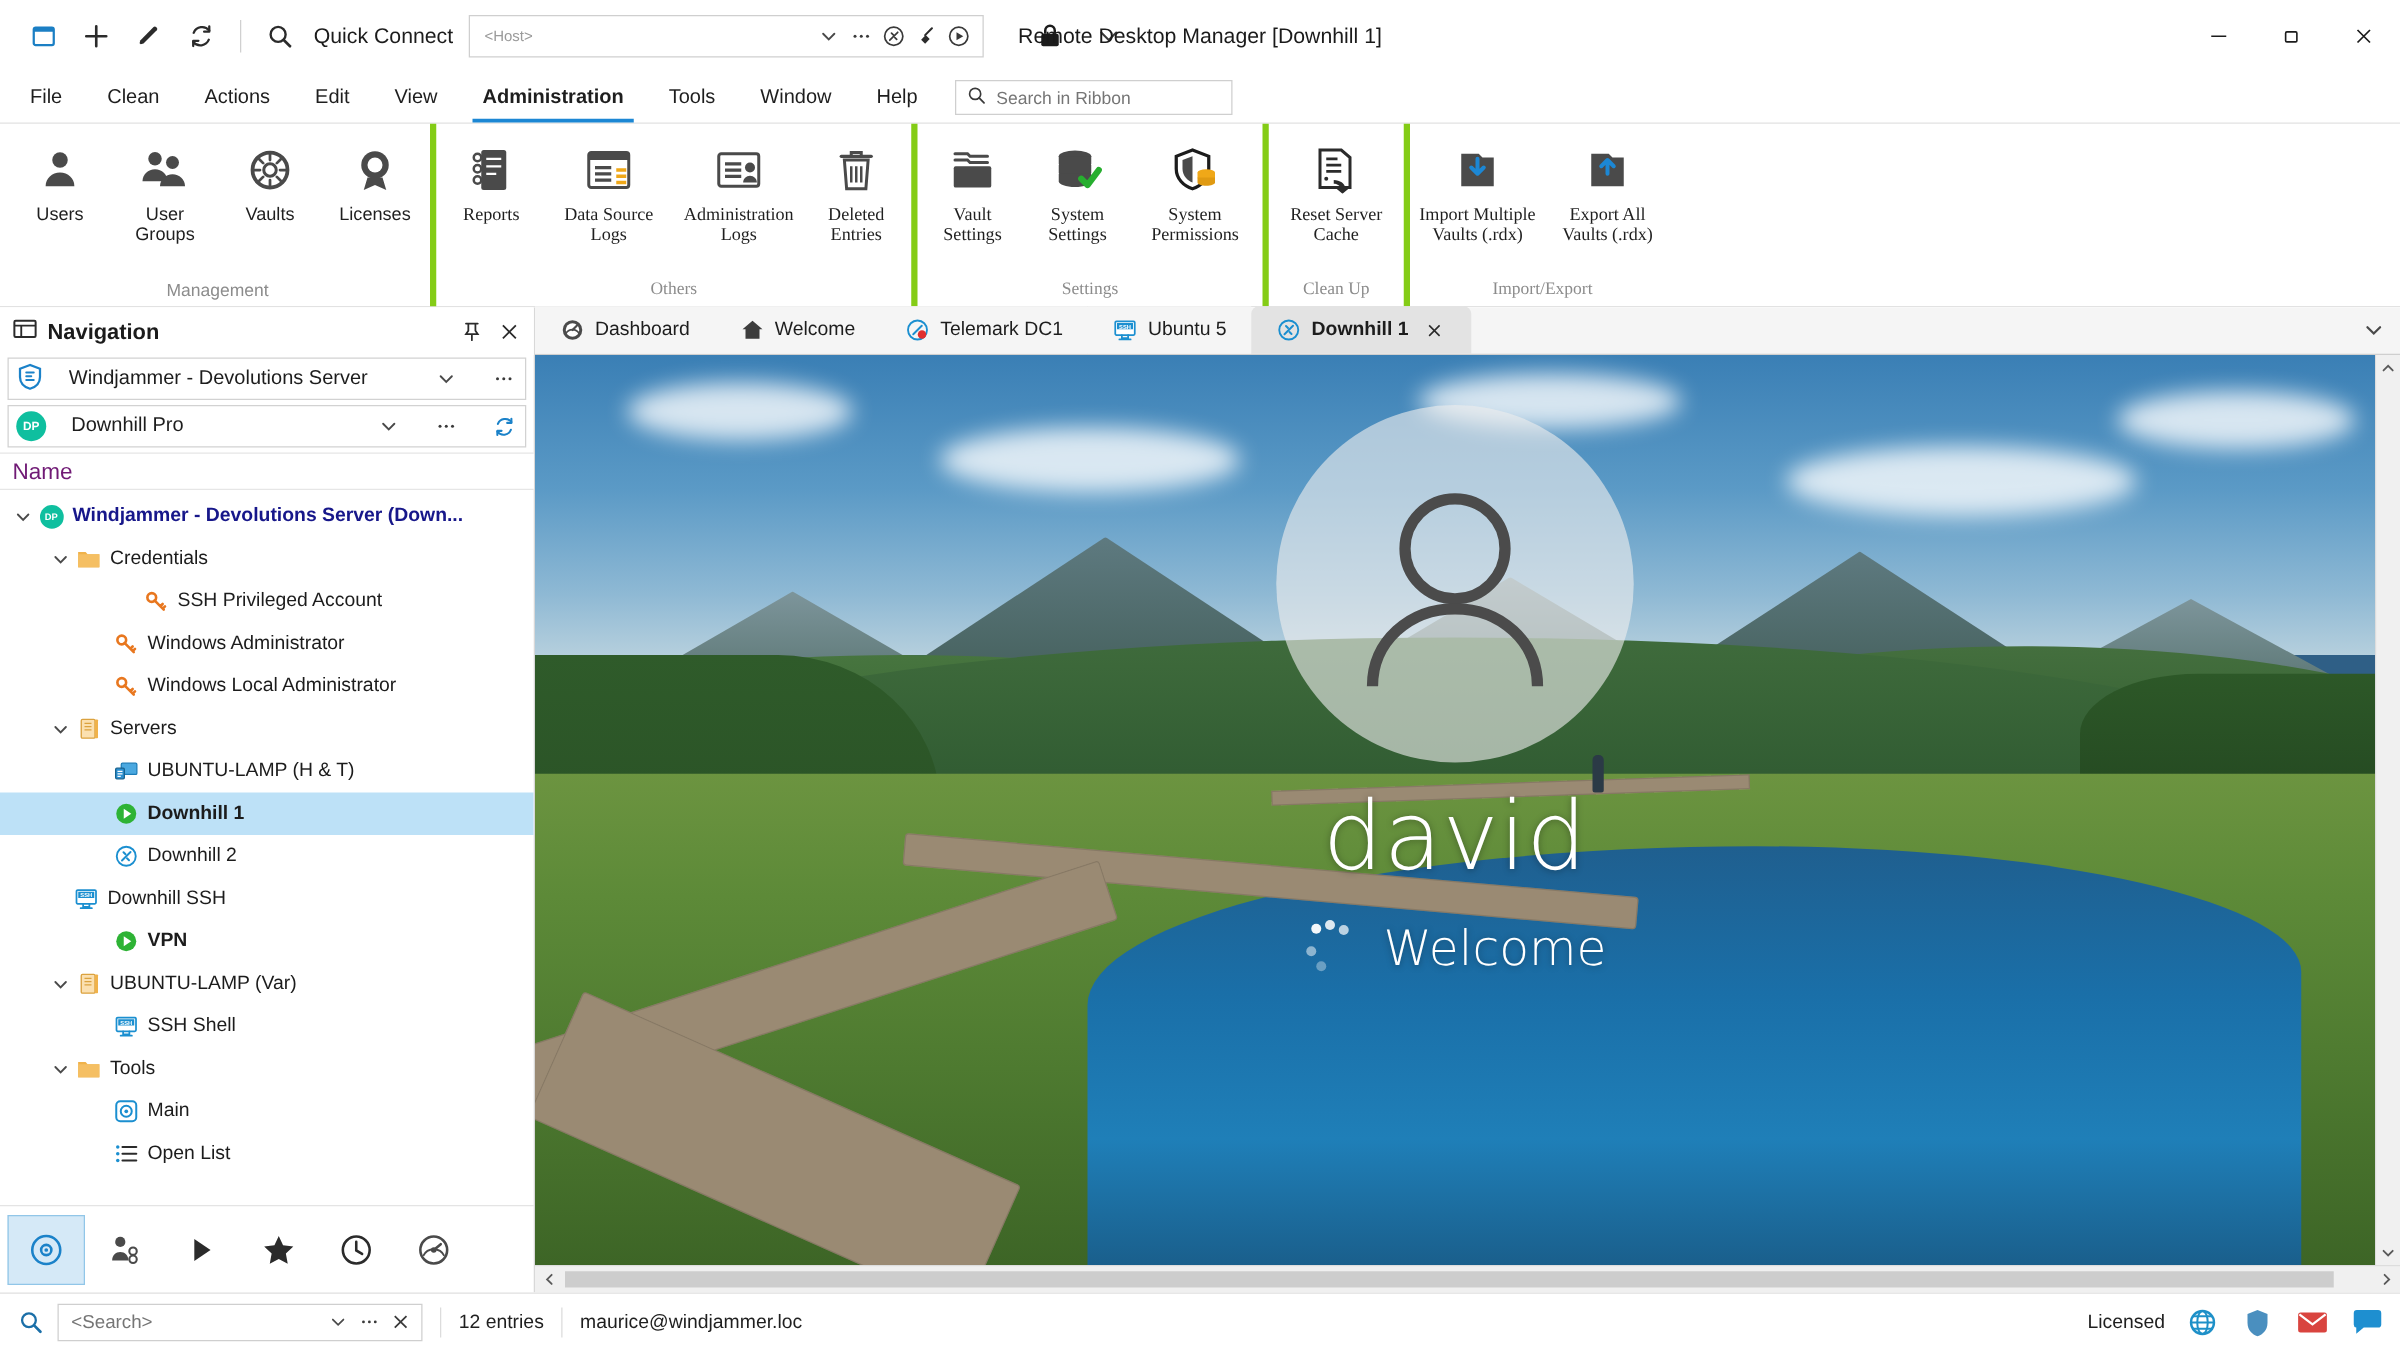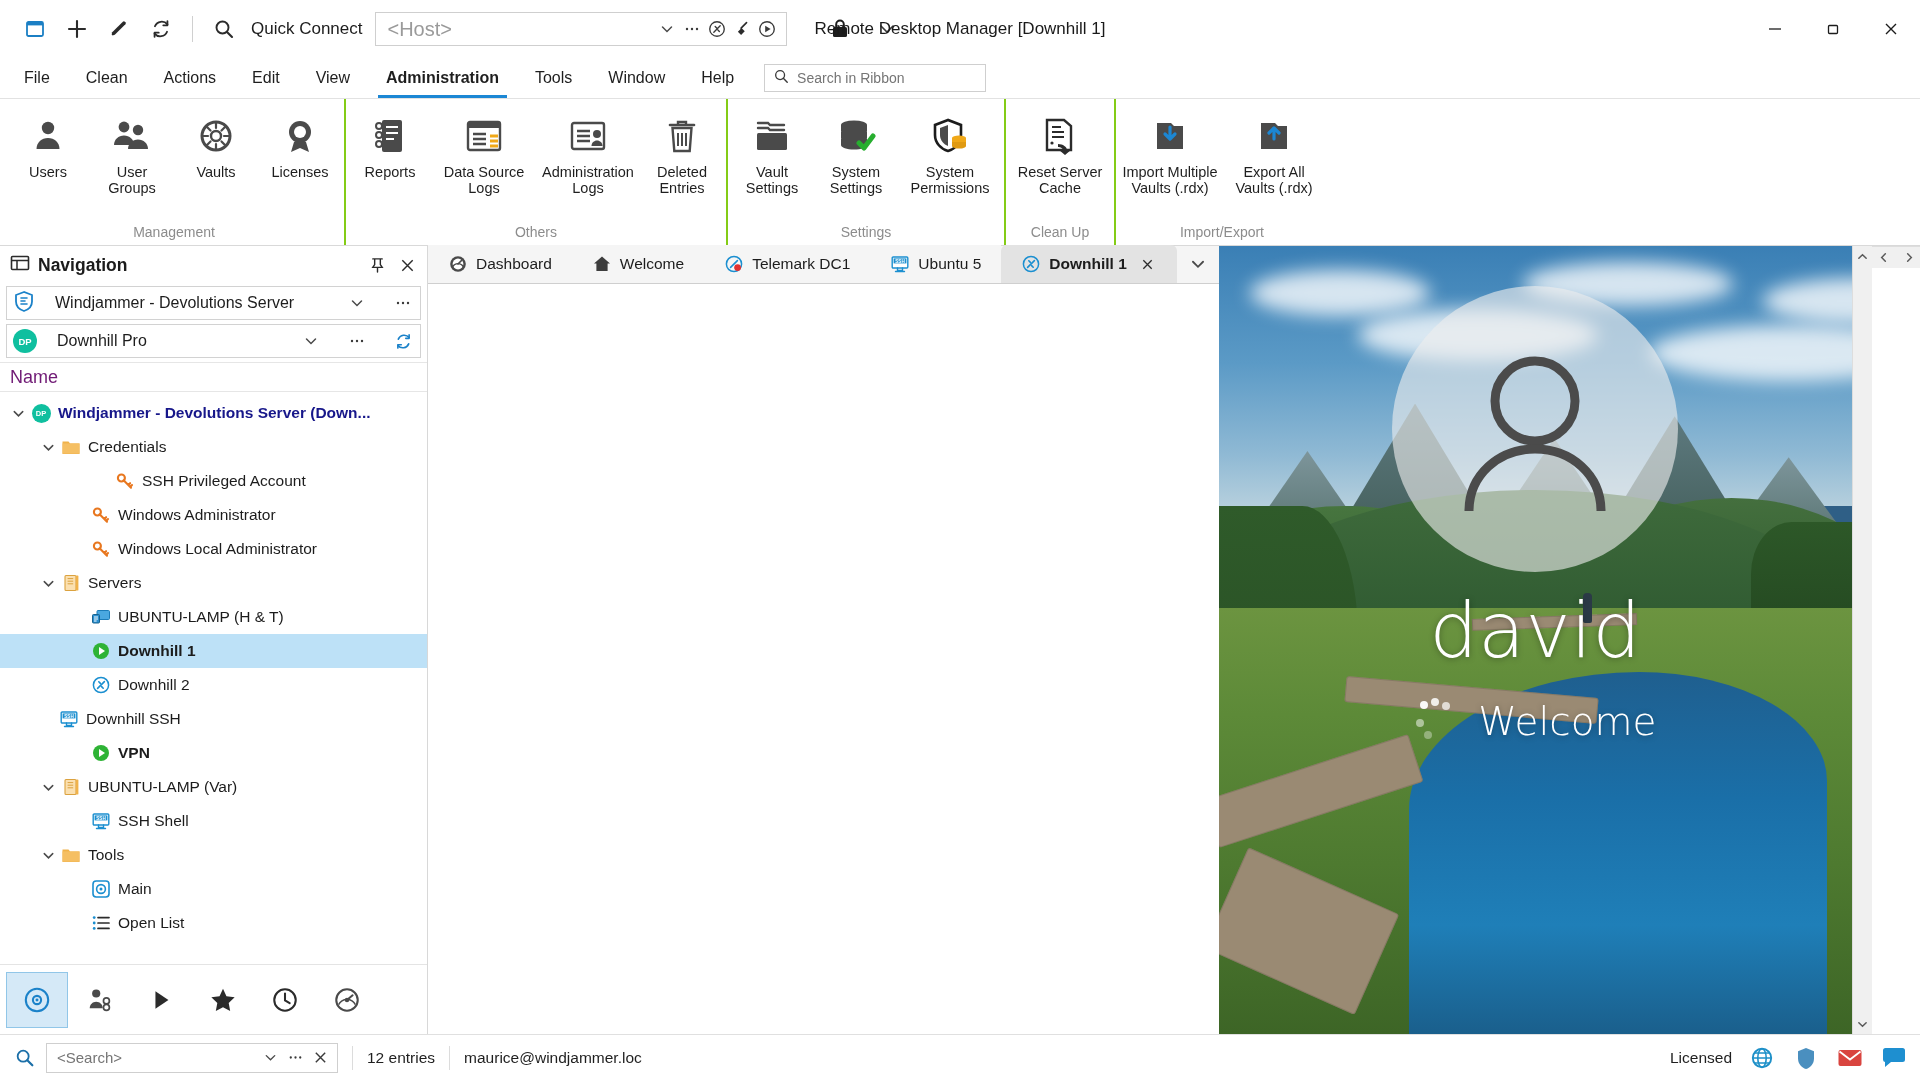--- a/index.html
+++ b/index.html
@@ -37,21 +37,21 @@
   }
   .qc-box {
     width: 412px; height: 34px;
     border: 1px solid #cfcfcf; background: #fff;
     display: flex; align-items: center;
     padding: 0 6px 0 10px;
     position: relative;
   }
   .qc-input {
     flex: 1; border: none; outline: none; background: transparent;
-    font-size: 20px; color: #b91c1c;
+    font-size: 12px; color: #b91c1c;
     font-family: "Liberation Sans", sans-serif;
   }
   .qc-input::placeholder { color: #9a9a9a; }
   .qc-icn { width: 26px; height: 26px; display: flex; align-items: center; justify-content: center; }
   .tb-lock { margin-left: 42px; display:flex; align-items:center; }
   .tb-chev { margin-left: 26px; display:flex; align-items:center;}
   .app-title {
     position: absolute; left: 0; right: 0;
     text-align: center; font-size: 17px; color: #1a1a1a;
     pointer-events: none;
@@ -101,21 +101,21 @@
     border-top: 1px solid #e2e2e2;
     border-bottom: 1px solid #d9d9d9;
     display: flex; align-items: stretch;
     padding-left: 4px;
   }
   .rgroup {
     display: flex; flex-direction: column;
     position: relative;
     padding: 0 2px;
   }
-  .rgroup + .rgroup { border-left: 2px solid #84cc16; }
+  .rgroup + .rgroup { border-left: 5px solid #84cc16; font-family: Liberation Serif, serif; }
   .rgroup-items {
     flex: 1; display: flex; align-items: flex-start; padding-top: 8px;
   }
   .rgroup-label {
     height: 26px; display: flex; align-items: center; justify-content: center;
     font-size: 14px; color: #8c8c8c;
   }
   .ritem {
     width: 84px; min-height: 92px;
     display: flex; flex-direction: column; align-items: center;
@@ -186,21 +186,21 @@
     padding: 0 6px; border-top: 1px solid #e4e4e4;
   }
   .ntb {
     width: 62px; height: 56px;
     display: flex; align-items: center; justify-content: center; cursor: default;
   }
   .ntb.active { background: #d5e9f7; border: 1px solid #91c6e8; }
 
   
   .session {
-    flex: 1; display: flex; flex-direction: row; min-width: 0; min-height: 0;
+    flex: 1; display: flex; flex-direction: column; min-width: 0; min-height: 0;
     background: #fff;
   }
   .tabbar {
     height: 38px; flex: 0 0 38px;
     display: flex; align-items: flex-end;
     background: #f5f5f5;
     border-bottom: 1px solid #cfcfcf;
     position: relative;
   }
   .stab {

